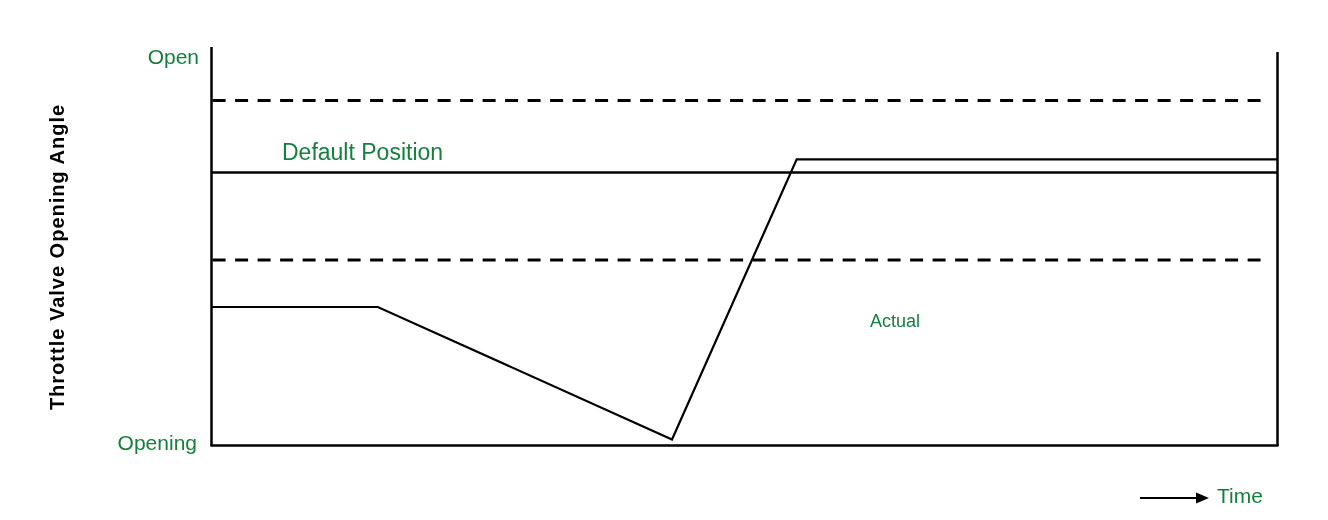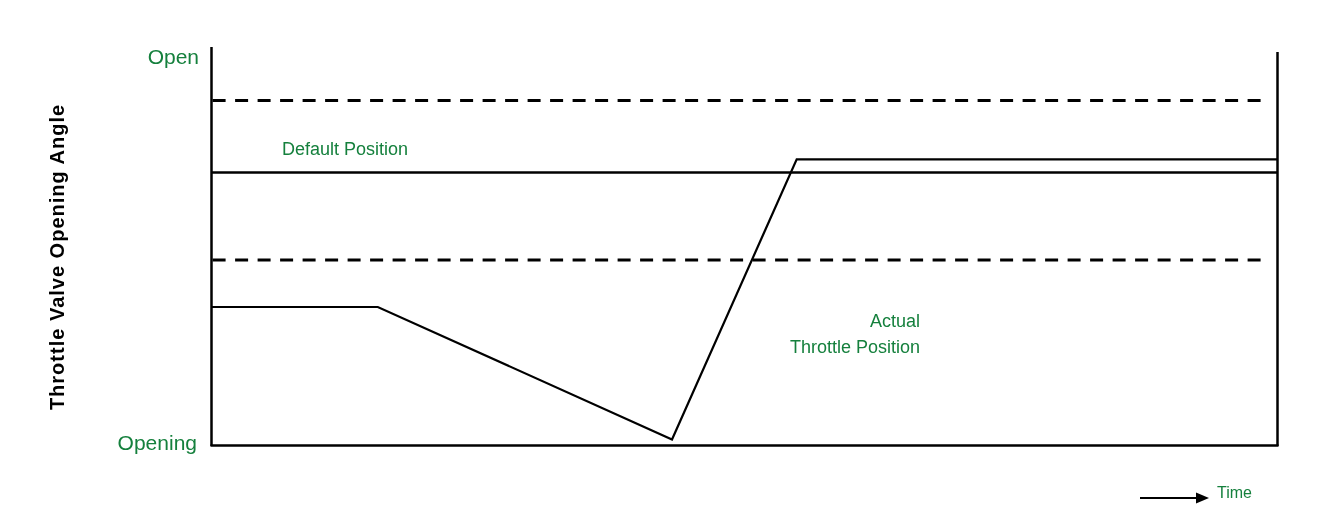--- a/index.html
+++ b/index.html
@@ -46,35 +46,35 @@
   .y-tick {
     font-size: 21px;
     width: 100px;
     text-align: right;
   }
   #y-top-label    { left: 99px;  top: 45px;  }
   #y-bottom-label { left: 97px;  top: 431px; }
   #default-position-label {
     left: 282px;
     top: 139px;
-    font-size: 18px;
+    font-size: 23px;
   }
   #actual-position-label {
     left: 720px;
     top: 308px;
     width: 200px;
     font-size: 18px;
     line-height: 26px;
     text-align: right;
     white-space: normal;
   }
   #time-label {
     left: 1217px;
     top: 484px;
-    font-size: 16px;
+    font-size: 21px;
   }
 </style>
 </head>
 <body>
 
 <div id="figure">
 
   <svg id="chart-svg" viewBox="0 0 1328 520" xmlns="http://www.w3.org/2000/svg">
 
     <line x1="211.5" y1="47" x2="211.5" y2="446" stroke="#000000" stroke-width="2.5"></line>
@@ -97,18 +97,17 @@
   <div class="ylabel-rotated">Throttle Valve Opening Angle</div>
 
   <div id="y-top-label" class="lbl y-tick">Open</div>
 
   <div id="y-bottom-label" class="lbl y-tick">Opening</div>
 
   <div id="default-position-label" class="lbl">Default Position</div>
 
   <div id="actual-position-label" class="lbl">
     <span>Actual</span><br>
-    <span>Throttle Position</span>
   </div>
 
   <div id="time-label" class="lbl">Time</div>
 
 </div>
 
 </body></html>

